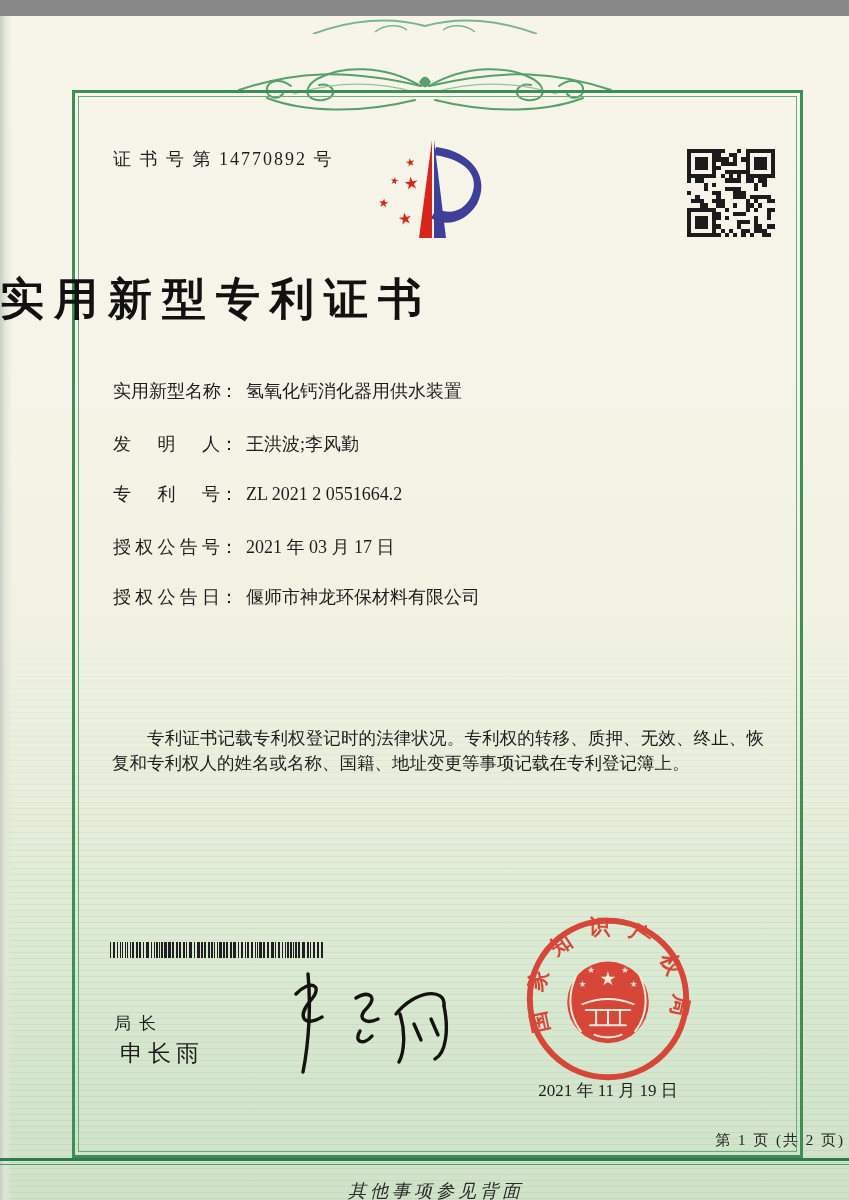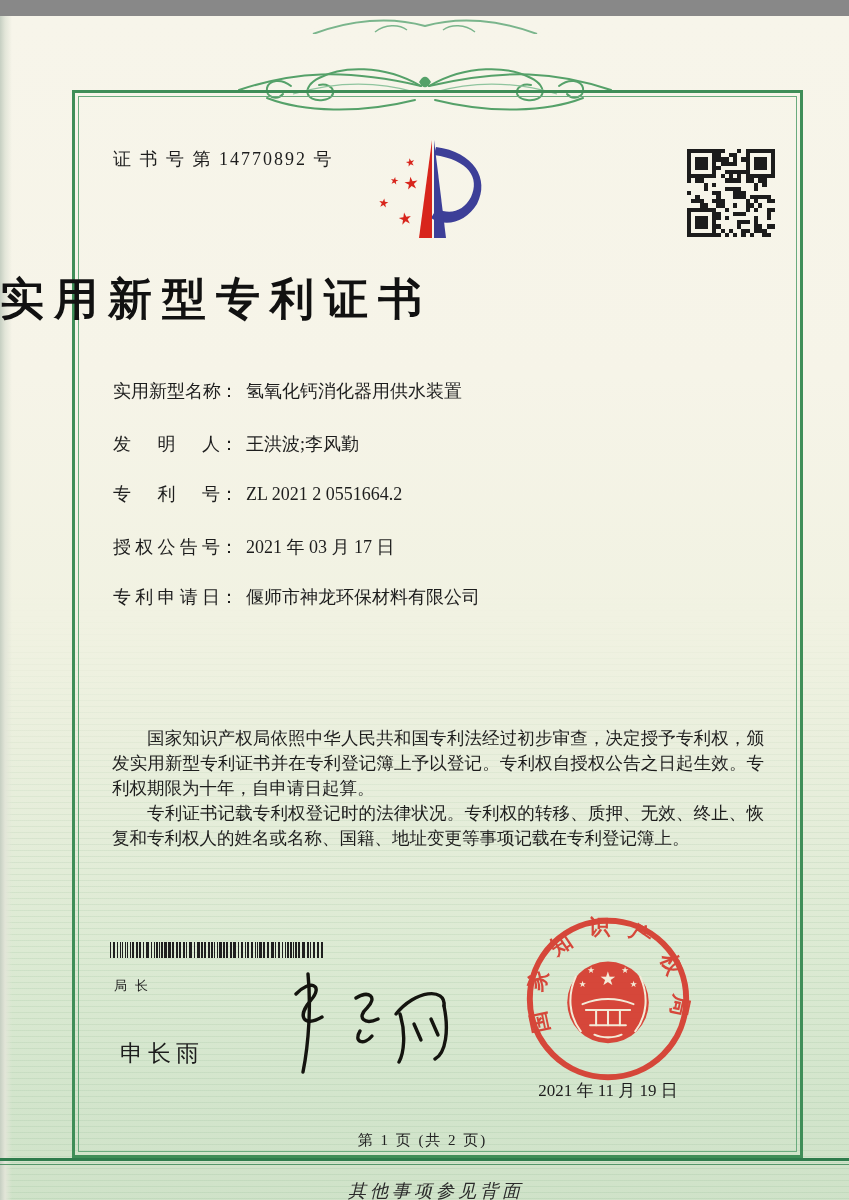--- a/index.html
+++ b/index.html
@@ -33,26 +33,26 @@
     font-size:44px;font-weight:bold;letter-spacing:10px;color:#111;
   }
   .field-row{position:absolute;left:113px;font-size:18px;white-space:nowrap;}
   .field-label{display:inline-block;width:107px;text-align:justify;text-align-last:justify;vertical-align:bottom;}
   .field-colon{margin-right:8px;}
   .grant-no{position:absolute;left:342px;top:0;}
   .grant-no .field-label{width:96px;}
   .body-text{position:absolute;left:112px;top:710px;width:652px;}
   .body-text p{margin:0;font-size:17.5px;line-height:25px;text-indent:2em;text-align:justify;}
   .barcode{position:absolute;left:110px;top:926px;width:218px;height:16px;}
-  .sig-title{position:absolute;left:114px;top:961px;font-size:13px;letter-spacing:8px;}
+  .sig-title{position:absolute;left:114px;top:996px;font-size:17px;letter-spacing:8px;}
   .sig-name{position:absolute;left:120px;top:1022px;font-size:23px;letter-spacing:5px;}
   .signature{position:absolute;left:238px;top:948px;}
   .seal{position:absolute;left:523px;top:898px;opacity:0.93;}
   .seal-date{position:absolute;left:523px;top:1063px;width:170px;text-align:center;font-size:17px;white-space:nowrap;}
-  .page-info{position:absolute;left:0;right:12px;top:1115px;text-align:center;font-size:15px;letter-spacing:2px;color:#222;padding-left:8px;}
+  .page-info{position:absolute;left:0;right:4px;top:1115px;text-align:right;font-size:15px;letter-spacing:2px;color:#222;padding-left:8px;}
   .bottom-rule-thick{position:absolute;left:0;right:0;top:1142px;height:3px;background:#2e7c4c;}
   .bottom-rule-thin{position:absolute;left:0;right:0;top:1148px;height:1px;background:#55976a;}
   .footer-note{
     position:absolute;left:0;right:0;top:1163px;text-align:center;
     font-size:18px;font-style:italic;letter-spacing:4px;color:#2a2a2a;padding-left:23px;
   }
 </style>
 </head>
 <body>
 
@@ -331,25 +331,24 @@
   <div class="field-row" style="top:363px;">
     <span class="field-label">实用新型名称</span><span class="field-colon">：</span><span class="field-value">氢氧化钙消化器用供水装置</span>
   </div>
   <div class="field-row" style="top:466px;">
     <span class="field-label">专利号</span><span class="field-colon">：</span><span class="field-value">ZL 2021 2 0551664.2</span>
   </div>
   <div class="field-row" style="top:519px;">
     <span class="field-label">授权公告号</span><span class="field-colon">：</span><span class="field-value">2021 年 03 月 17 日</span>
   </div>
   <div class="field-row" style="top:569px;">
-    <span class="field-label">专利申请日</span><span class="field-colon">：</span><span class="field-value">偃师市神龙环保材料有限公司</span>
+    <span class="field-label">授权公告日</span><span class="field-colon">：</span><span class="field-value">偃师市神龙环保材料有限公司</span>
   </div>
 
   <div class="body-text">
-    <p>国家知识产权局依照中华人民共和国专利法经过初步审查，决定授予专利权，颁发实用新型专利证书并在专利登记簿上予以登记。专利权自授权公告之日起生效。专利权期限为十年，自申请日起算。</p>
     <p>专利证书记载专利权登记时的法律状况。专利权的转移、质押、无效、终止、恢复和专利权人的姓名或名称、国籍、地址变更等事项记载在专利登记簿上。</p>
   </div>
 
   <div class="barcode"><svg width="218" height="16" viewBox="0 0 218 16" shape-rendering="crispEdges" fill="#1f1f1f">
         <rect x="0" y="0" width="1" height="16"></rect>
         <rect x="3" y="0" width="2" height="16"></rect>
         <rect x="7" y="0" width="1" height="16"></rect>
         <rect x="10" y="0" width="1" height="16"></rect>
         <rect x="12" y="0" width="1" height="16"></rect>
         <rect x="15" y="0" width="1" height="16"></rect>

